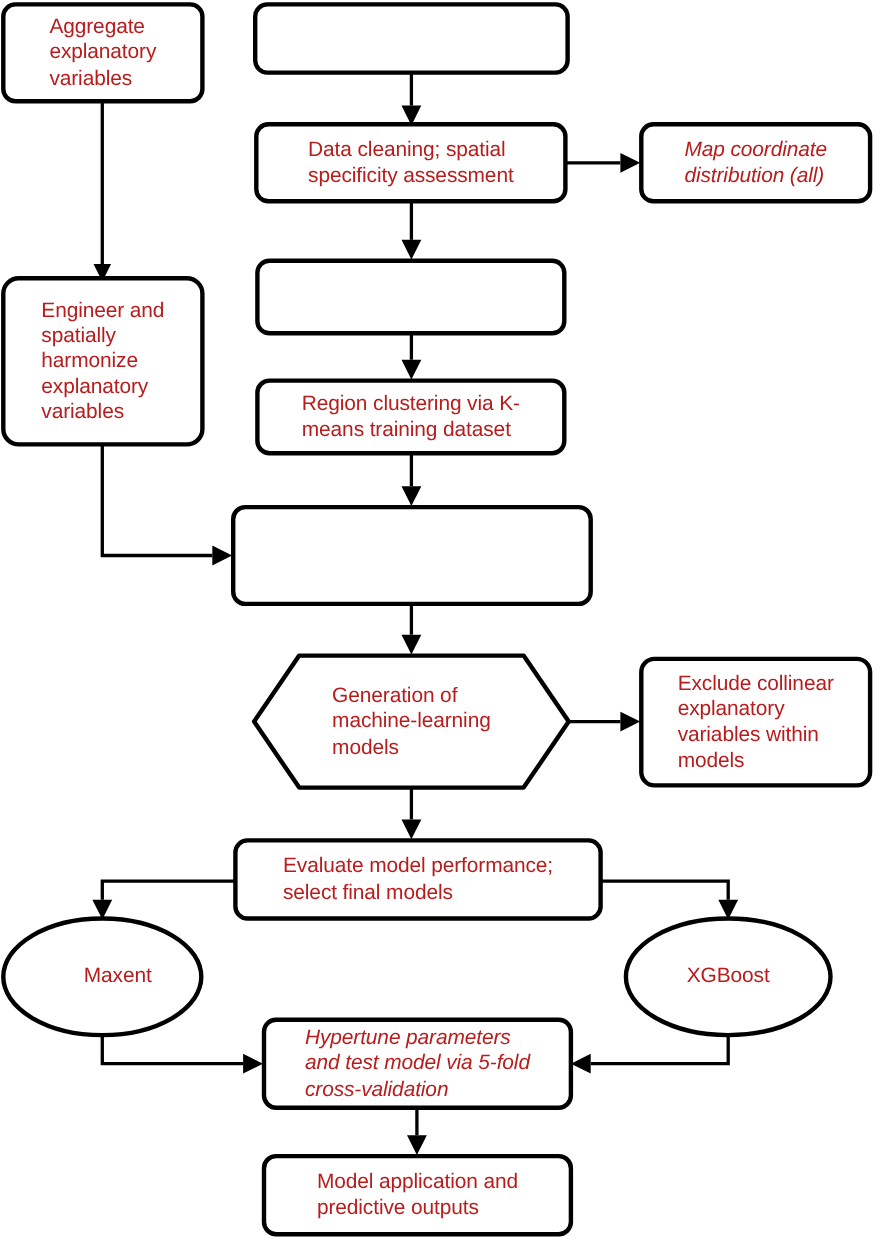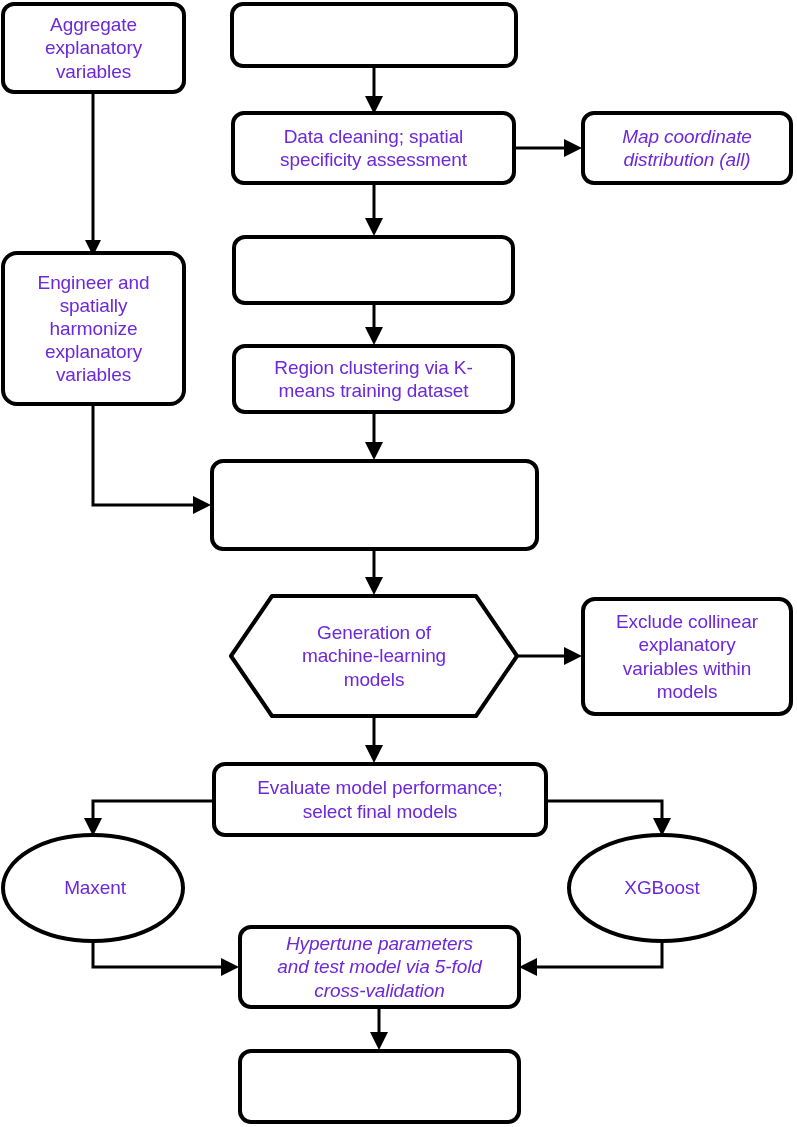--- a/index.html
+++ b/index.html
@@ -35,22 +35,22 @@
   }
   .connector-head {
     fill: #000000;
     stroke: none;
   }
   .node-label {
     position: absolute;
     display: flex;
     align-items: center;
     justify-content: center;
-    text-align: center;
-    color: #6d28d9;
+    text-align: left;
+    color: #b91c1c;
     font-family: "Liberation Sans", sans-serif;
     font-size: 19px;
     line-height: 1.22;
     letter-spacing: -0.1px;
     pointer-events: none;
     white-space: pre-line;
   }
 </style>
 </head>
 <body>
@@ -192,22 +192,24 @@
 models</div>
 
   <div class="node-label" style="left:583px; top:599px; width:208px; height:115px;">Exclude collinear
 explanatory
 variables within
 models</div>
 
   <div class="node-label" style="left:214px; top:764px; width:332px; height:71px;">Evaluate model performance;
 select final models</div>
 
-  <div class="node-label" style="left:5px; top:835px; width:180px; height:106px;">Maxent</div>
+  <div class="node-label" style="left:17px; top:835px; width:180px; height:106px;">Maxent</div>
 
   <div class="node-label" style="left:569px; top:835px; width:186px; height:106px;">XGBoost</div>
 
   <div class="node-label" style="left:240px; top:927px; width:279px; height:80px;font-style:italic;">Hypertune parameters
 and test model via 5-fold
 cross-validation</div>
 
+  <div class="node-label" style="left:240px; top:1051px; width:279px; height:71px;">Model application and
+predictive outputs</div>
 
 </div>
 
 </body></html>

